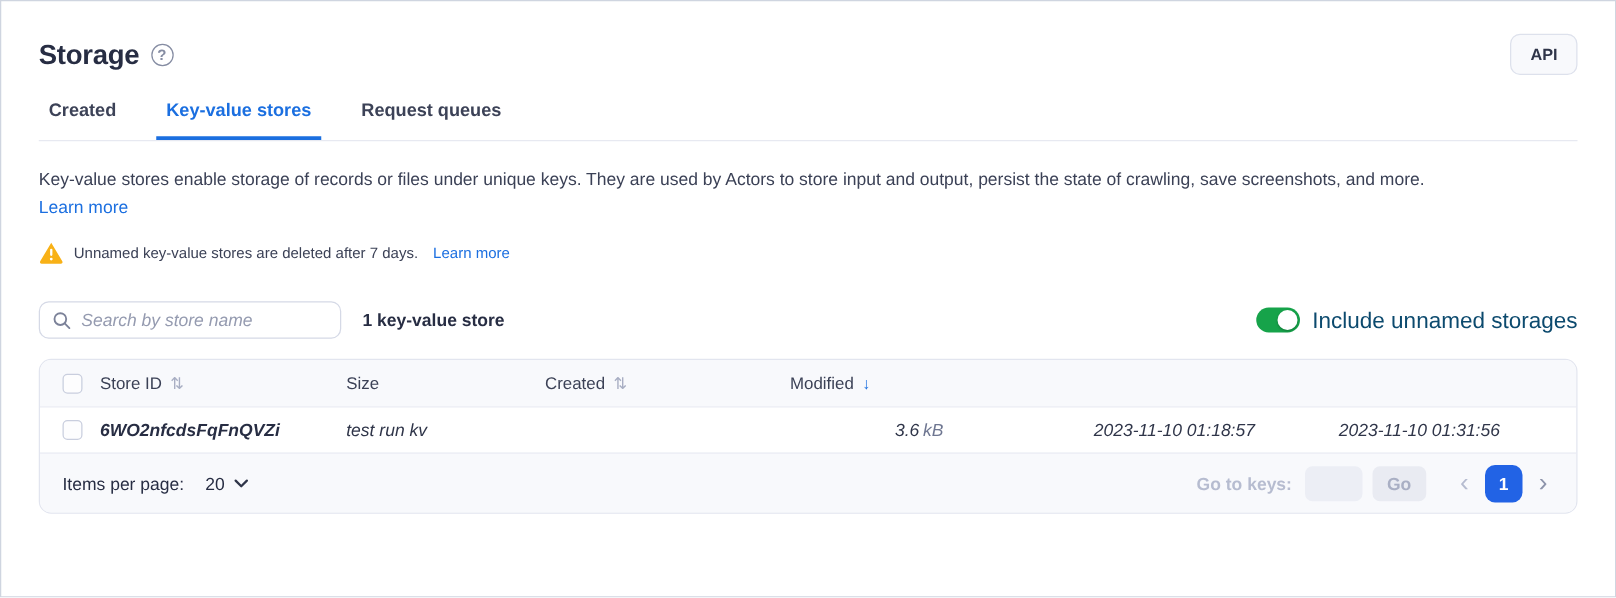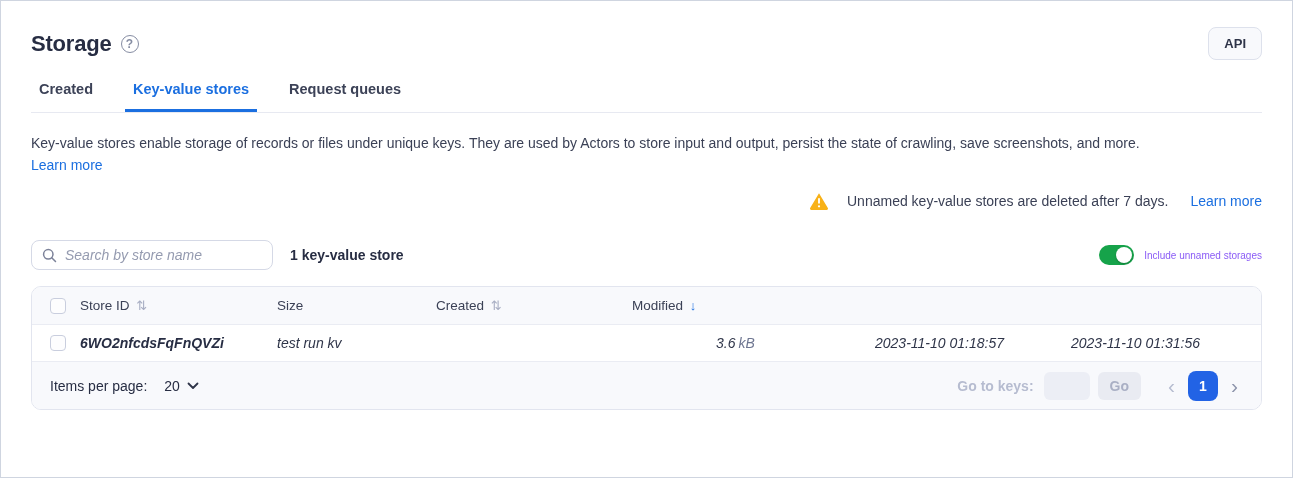--- a/index.html
+++ b/index.html
@@ -52,21 +52,21 @@
     cursor: pointer; white-space: nowrap;
   }
   .tab.active { color: #1b6fe0; border-bottom-color: #1b6fe0; }
 
   
   .desc { margin: 20px 30px 0; font-size: 14px; line-height: 1.5; color: #3b4156; }
   .link { color: #1b6fe0; text-decoration: none; cursor: pointer; }
   .desc-learn-more { display: inline-block; margin: 3px 30px 0; font-size: 14px; }
 
   
-  .warning { display: flex; align-items: center; gap: 18px; margin: 17px 30px 0; font-size: 14px; color: #3b4156; justify-content: flex-end; }
+  .warning { display: flex; align-items: center; gap: 8px; margin: 17px 30px 0; font-size: 12px; color: #3b4156; }
   .warning-icon { width: 20px; height: 20px; flex: 0 0 auto; }
   .warning .link { margin-left: 4px; }
 
   
   .toolbar { display: flex; align-items: center; margin: 29px 30px 0; }
   .search-box {
     display: flex; align-items: center; gap: 8px;
     width: 242px; height: 30px; padding: 0 10px;
     border: 1px solid #d5d9e6; border-radius: 8px; background: #fff;
   }
@@ -80,21 +80,21 @@
   .toolbar-spacer { flex: 1; }
   .toggle {
     width: 35px; height: 20px; border-radius: 10px;
     background: #16a34a; position: relative; cursor: pointer; flex: 0 0 auto;
   }
   .toggle .knob {
     position: absolute; top: 2px; right: 2px;
     width: 16px; height: 16px; border-radius: 50%;
     background: #fff; box-shadow: 0 1px 2px rgba(0,0,0,.25);
   }
-  .toggle-label { margin-left: 10px; font-size: 10px; color: #8b5cf6; white-space: nowrap; }
+  .toggle-label { margin-left: 10px; font-size: 18px; color: #0c4a6e; white-space: nowrap; }
 
   
   .table {
     margin: 16px 30px 0;
     border: 1px solid #e2e5ef; border-radius: 10px;
     overflow: hidden; background: #fff;
   }
   .thead { display: flex; align-items: center; height: 37px; background: #f8f9fc; font-size: 13.5px; color: #3b4156; }
   .trow  { display: flex; align-items: center; height: 37px; background: #ffffff; border-top: 1px solid #eaecf3; font-size: 14px; color: #2f3549; font-style: italic; }
   .cell-check { width: 48px; padding-left: 18px; flex: 0 0 auto; display: flex; align-items: center; }

